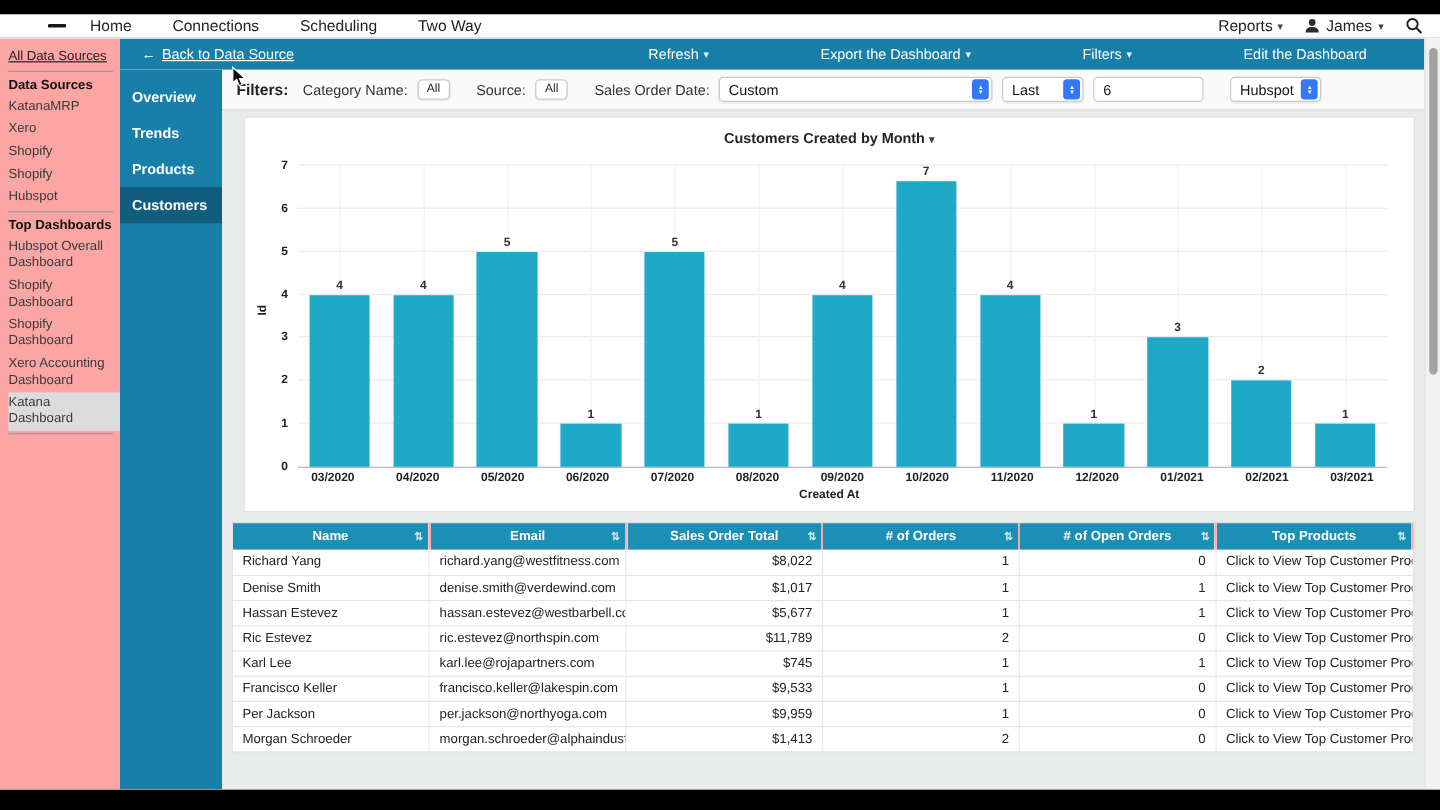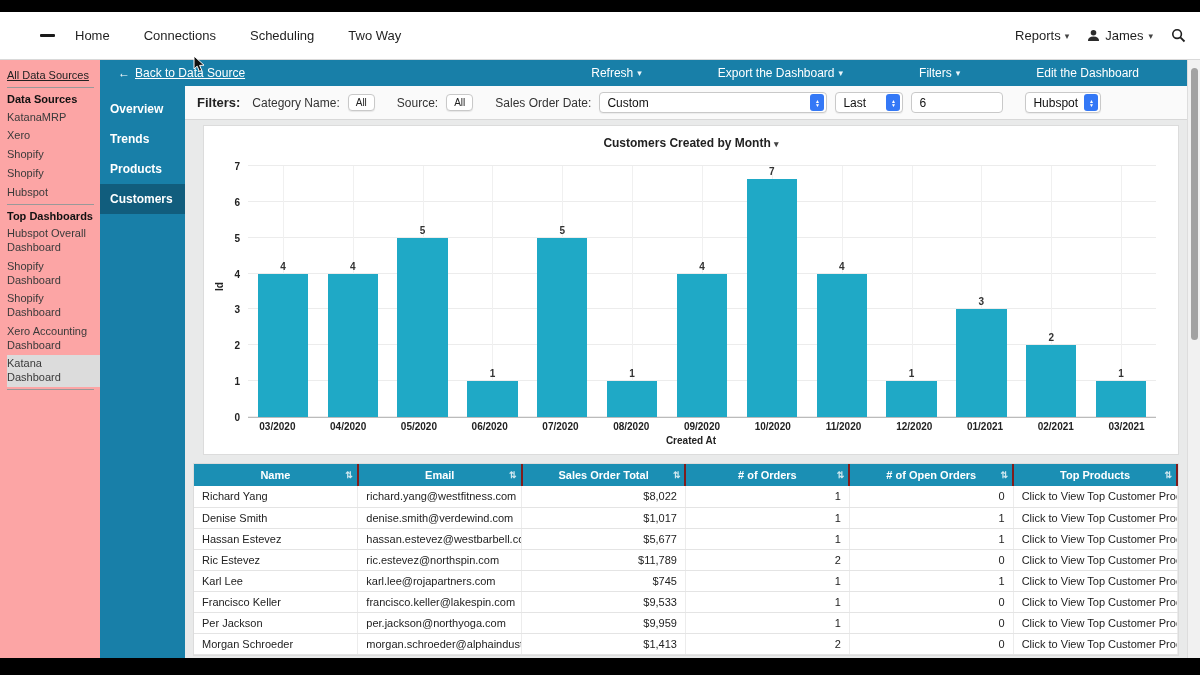--- a/index.html
+++ b/index.html
@@ -2,21 +2,21 @@
 <html style="--teal: #187fa8; --teal-dark: #115d7d; --bar: #1fa9c6; --header-teal: #1b8fb4; --blue: #3478f6;"><head>
 <meta charset="utf-8">
 <style>
   * { box-sizing: border-box; margin: 0; padding: 0; }
   html,body { width:1200px; height:675px; overflow:hidden; }
   body { background:#000; font-family:"Liberation Sans", sans-serif; position:relative; }
 
   .screen { position:absolute; top:12px; left:0; right:0; bottom:17px; background:#fff; display:flex; flex-direction:column; overflow:hidden; }
 
   
-  .topbar { height:48px; background:#fff; border-bottom:1px solid #d9d9d9; display:flex; align-items:center; padding:0 14px 0 22px; flex:0 0 auto; }
+  .topbar { height:20px; background:#fff; border-bottom:1px solid #d9d9d9; display:flex; align-items:center; padding:0 14px 0 22px; flex:0 0 auto; }
   .menu-icon { width:15px; height:3px; background:#1a1a1a; border-radius:1px; margin:0 20px 0 18px; cursor:pointer; }
   .topnav-menu { display:flex; gap:34px; }
   .nav-item { font-size:13px; color:#1f1f1f; cursor:pointer; }
   .topbar-right { margin-left:auto; display:flex; align-items:center; gap:18px; }
   .tb-link { font-size:13px; color:#1f1f1f; display:flex; align-items:center; gap:4px; cursor:pointer; }
   .caret { font-size:9px; color:#444; }
   .user { display:flex; align-items:center; gap:5px; }
 
   
   .content-row { flex:1; display:flex; overflow:hidden; }
@@ -29,21 +29,21 @@
   .sb-item { padding:2.5px 2px 2.5px 0; color:#3a3a3a; cursor:pointer; line-height:1.25; }
   .sb-item.selected { background:#dcdcdc; }
 
   
   .main-col { flex:1; display:flex; flex-direction:column; overflow:hidden; }
 
   
   .action-bar { height:26px; background:var(--teal); display:flex; align-items:center; padding:0 10px 0 18px; color:#fff; flex:0 0 auto; position:relative; }
   .back-link { display:flex; align-items:center; gap:5px; font-size:12px; cursor:pointer; }
   .back-link .txt { text-decoration:underline; }
-  .action-right { margin-left:auto; display:flex; align-items:flex-start; gap:0; }
+  .action-right { margin-left:auto; display:flex; align-items:flex-start; gap:17px; }
   .action-item { font-size:12px; color:#fff; padding:0 38px; cursor:pointer; display:flex; align-items:center; gap:4px; white-space:nowrap; }
   .action-item .caret { color:#eaf6fb; }
 
   
   .dash-row { flex:1; display:flex; overflow:hidden; }
   .subnav { width:85px; background:var(--teal); flex:0 0 auto; padding-top:8px; }
   .subnav-tab { color:#fff; font-size:12px; font-weight:bold; padding:8px 0 8px 10px; cursor:pointer; }
   .subnav-tab.active { background:var(--teal-dark); }
 
   .dash-main { flex:1; display:flex; flex-direction:column; background:#e9eaea; overflow:hidden; }
@@ -78,21 +78,21 @@
   .bar { width:72%; background:var(--bar); z-index:1; }
   .bar-value { font-size:10px; font-weight:bold; color:#333; margin-bottom:2px; z-index:1; }
   .xlabels { display:flex; margin:3px 18px 0 40px;gap:12px; }
   .xtick { flex:1; text-align:center; font-size:10px; font-weight:bold; color:#222; }
   .xlabel { text-align:center; font-size:10px; font-weight:bold; color:#222; margin:3px 0 2px 0; }
 
   
   .table-card { margin-top:8px; }
   .table-title { text-align:center; font-size:12px; font-weight:bold; color:#222; padding:5px 0 6px 0; background:#fff; }
   table { width:100%; border-collapse:collapse; table-layout:fixed; }
-  th { background:var(--header-teal); color:#fff; font-size:11px; font-weight:bold; height:22px; border-right:2px solid #7f1d1d; position:relative; text-align:center; padding:0 14px; }
+  th { background:var(--header-teal); color:#fff; font-size:11px; font-weight:bold; height:22px; border-right:2px solid #fca5a5; position:relative; text-align:center; padding:0 14px; }
   th .sort { position:absolute; right:4px; top:50%; transform:translateY(-50%); font-size:9px; opacity:.8; }
   td { font-size:11px; color:#222; height:21px; border-bottom:1px solid #e4e4e4; border-right:1px solid #ececec; padding:0 8px; background:#fff; white-space:nowrap; overflow:hidden; }
   td.al { text-align:left; } td.ar { text-align:right; }
   td.link-cell { cursor:pointer; }
 
   
   .scroll-col { width:13px; background:#f1f1f1; border-left:1px solid #ddd; position:relative; flex:0 0 auto; }
   .scroll-thumb { position:absolute; top:8px; left:2.5px; width:7px; height:272px; background:#a2a2a2; border-radius:4px; }
 
   

